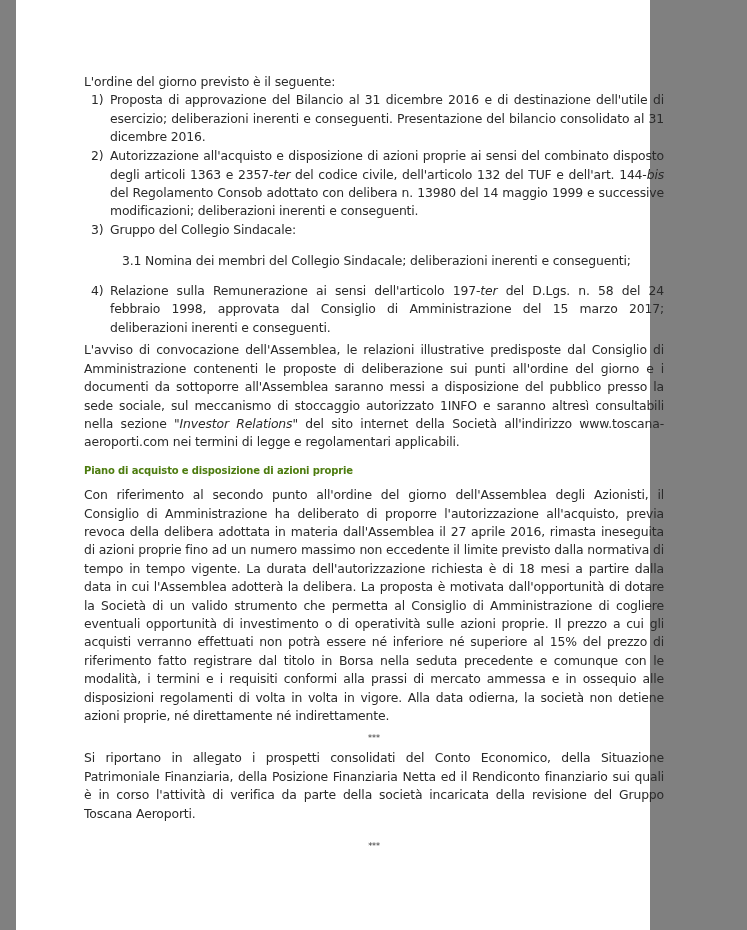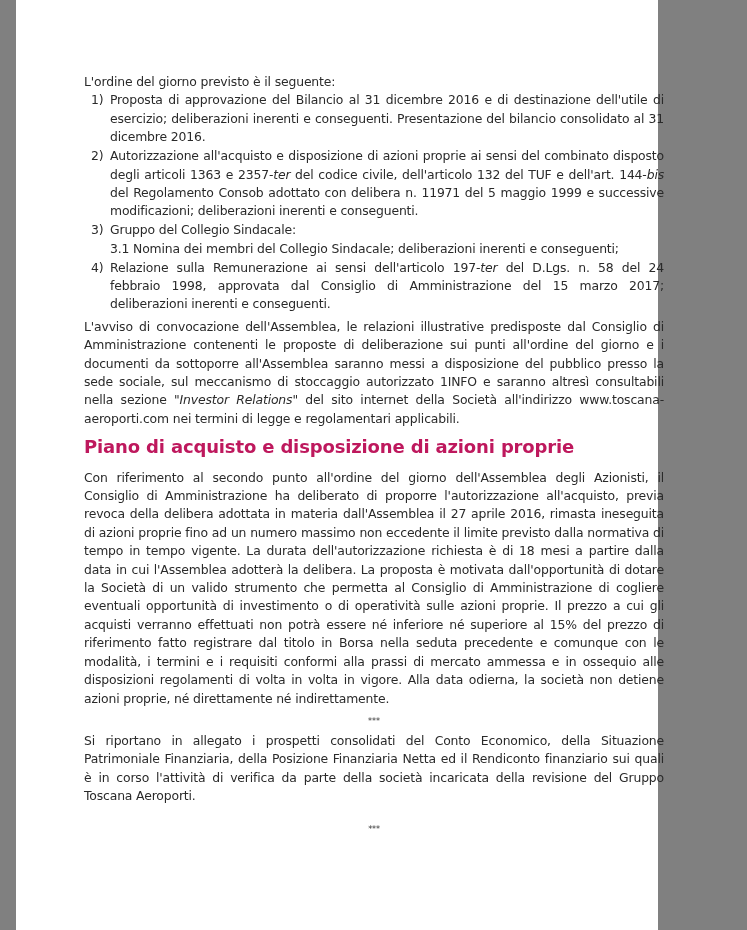--- a/index.html
+++ b/index.html
@@ -4,54 +4,53 @@
 <style>
   html, body { margin: 0; padding: 0; }
   body {
     width: 747px; height: 930px; overflow: hidden;
     background: #808080;
     font-family: "DejaVu Sans", sans-serif;
   }
   .page {
     position: absolute; left: 16px; top: 0; width: 634px; height: 930px;
     background: #ffffff;
-    padding-left: 8px;
   }
   .content {
     position: absolute; left: 68px; top: 73px; width: 580px;
     font-size: 12.4px; line-height: 18.4px; color: #2a2a2a;
     letter-spacing: -0.15px;
   }
   .justify { text-align: justify; margin: 0; }
   .intro { margin: 0; }
   ol.agenda { list-style: none; margin: 0; padding: 0; }
   ol.agenda > li { position: relative; padding-left: 26px; margin: 0 0 0.5px 0; text-align: justify; }
   ol.agenda > li .num { position: absolute; left: 7px; top: 0; }
-  .sub { margin: 0; text-align: justify; }
+  .sub { margin: 12px; text-align: justify; }
   .para { margin-top: 4px; }
-  .heading { font-weight: bold; margin: 10px 0 12px 0; font-size: 18px; color: #be185d; }
+  .heading { font-weight: bold; margin: 10px 0 6px 0; font-size: 10px; color: #4d7c0f; }
   .sep { text-align: center; font-size: 8px; line-height: 12px; margin: 8px 0 4px 0; letter-spacing: 0; color: #333; }
   .sep2 { text-align: center; font-size: 8px; line-height: 12px; margin-top: 18px; color: #333; }
   i { font-style: italic; margin-top: 36px; }
 </style>
 </head>
 <body>
 
 <div class="page">
   <div class="content">
     <p class="intro">L'ordine del giorno previsto è il seguente:</p>
 
     <ol class="agenda">
       <li>
         <span class="num">1)</span>
         <span>Proposta di approvazione del Bilancio al 31 dicembre 2016 e di destinazione dell'utile di esercizio; deliberazioni inerenti e conseguenti. Presentazione del bilancio consolidato al 31 dicembre 2016.</span>
       </li>
       <li>
         <span class="num">2)</span>
-        <span>Autorizzazione all'acquisto e disposizione di azioni proprie ai sensi del combinato disposto degli articoli 1363 e 2357-</span><i>ter</i><span> del codice civile, dell'articolo 132 del TUF e dell'art. 144-</span><i>bis</i><span> del Regolamento Consob adottato con delibera n. 11971 del 5 maggio 1999 e successive modificazioni; deliberazioni inerenti e conseguenti.</span>
+        <span>Autorizzazione all'acquisto e disposizione di azioni proprie ai sensi del combinato disposto degli articoli 1363 e 2357-</span><i>ter</i><span> del codice civile, dell'articolo 132 del TUF e dell'art. 144-</span><i>bis</i><span> del Regolamento Consob adottato con delibera n. 13980 del 14 maggio 1999 e successive modificazioni; deliberazioni inerenti e conseguenti.</span>
       </li>
       <li>
         <span class="num">3)</span>
         <span>Gruppo del Collegio Sindacale:</span>
         <p class="sub">3.1 Nomina dei membri del Collegio Sindacale; deliberazioni inerenti e conseguenti;</p>
       </li>
       <li>
         <span class="num">4)</span>
         <span>Relazione sulla Remunerazione ai sensi dell'articolo 197-</span><i>ter</i><span> del D.Lgs. n. 58 del 24 febbraio 1998, approvata dal Consiglio di Amministrazione del 15 marzo 2017; deliberazioni inerenti e conseguenti.</span>
       </li>

